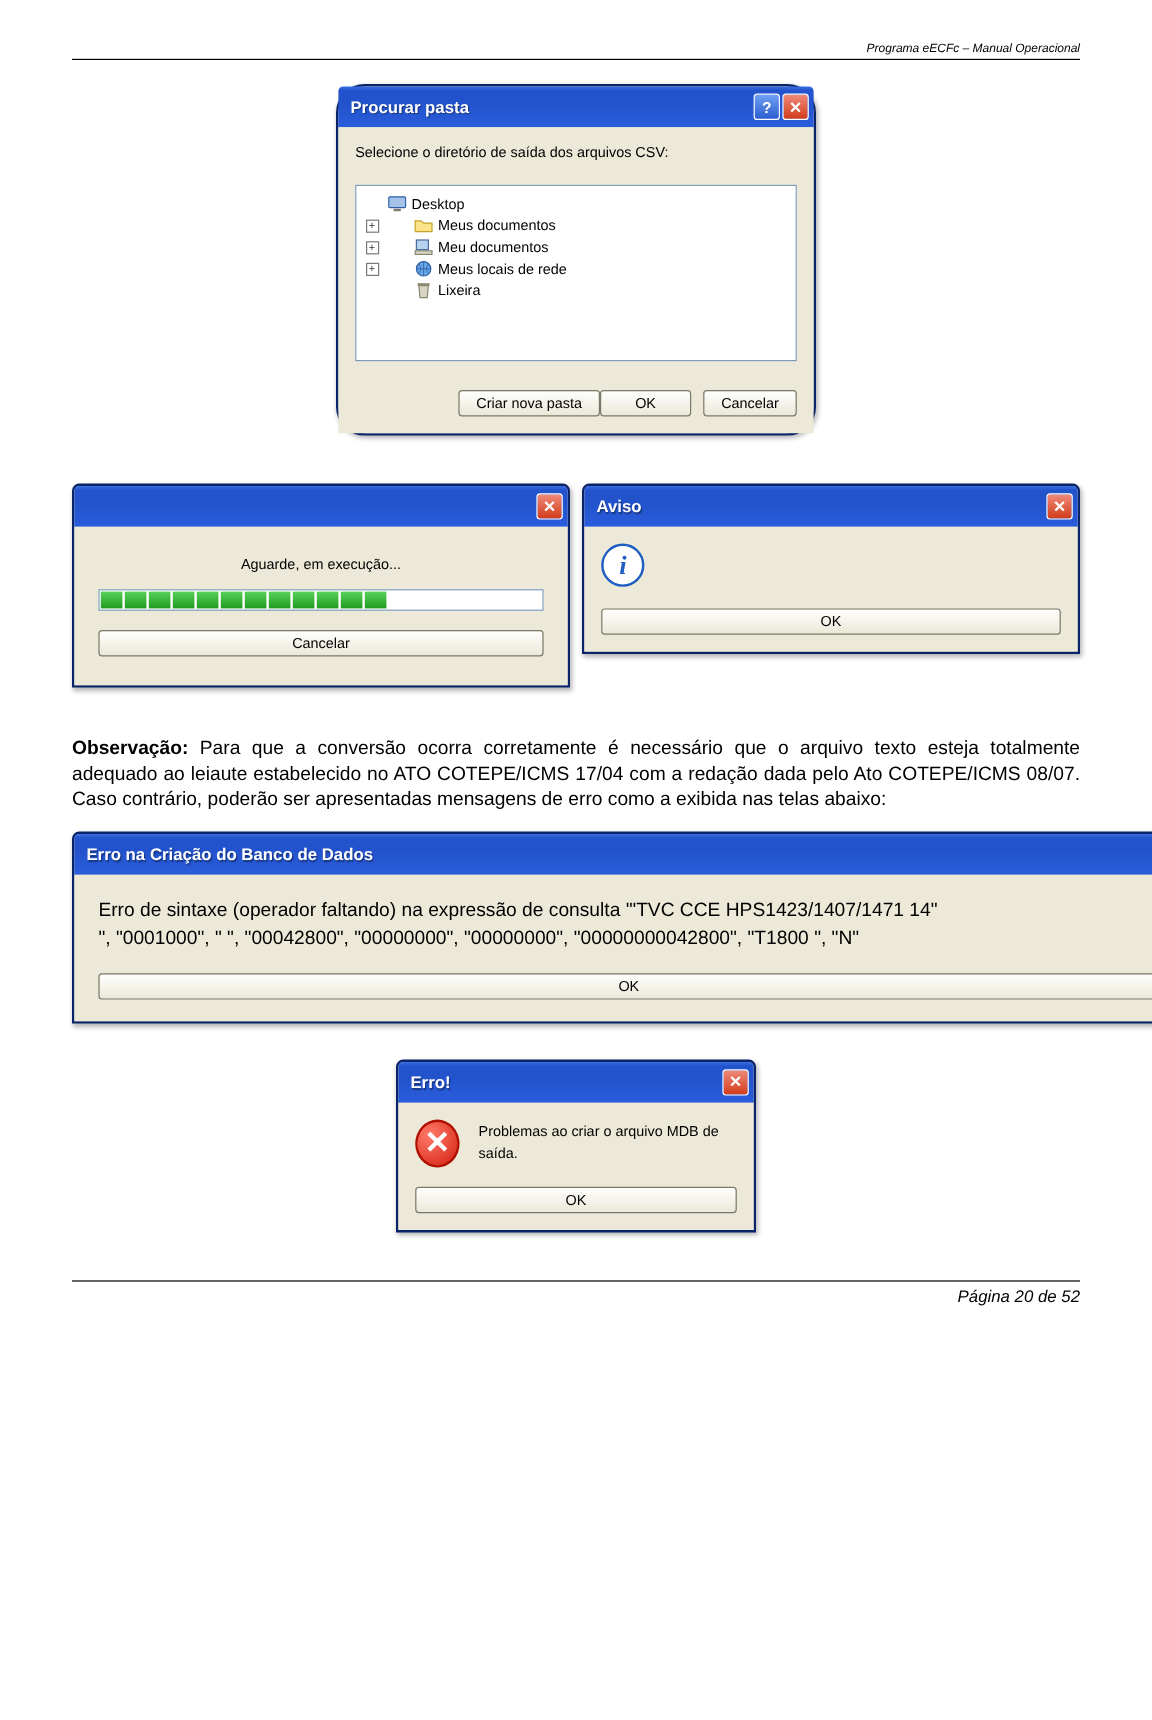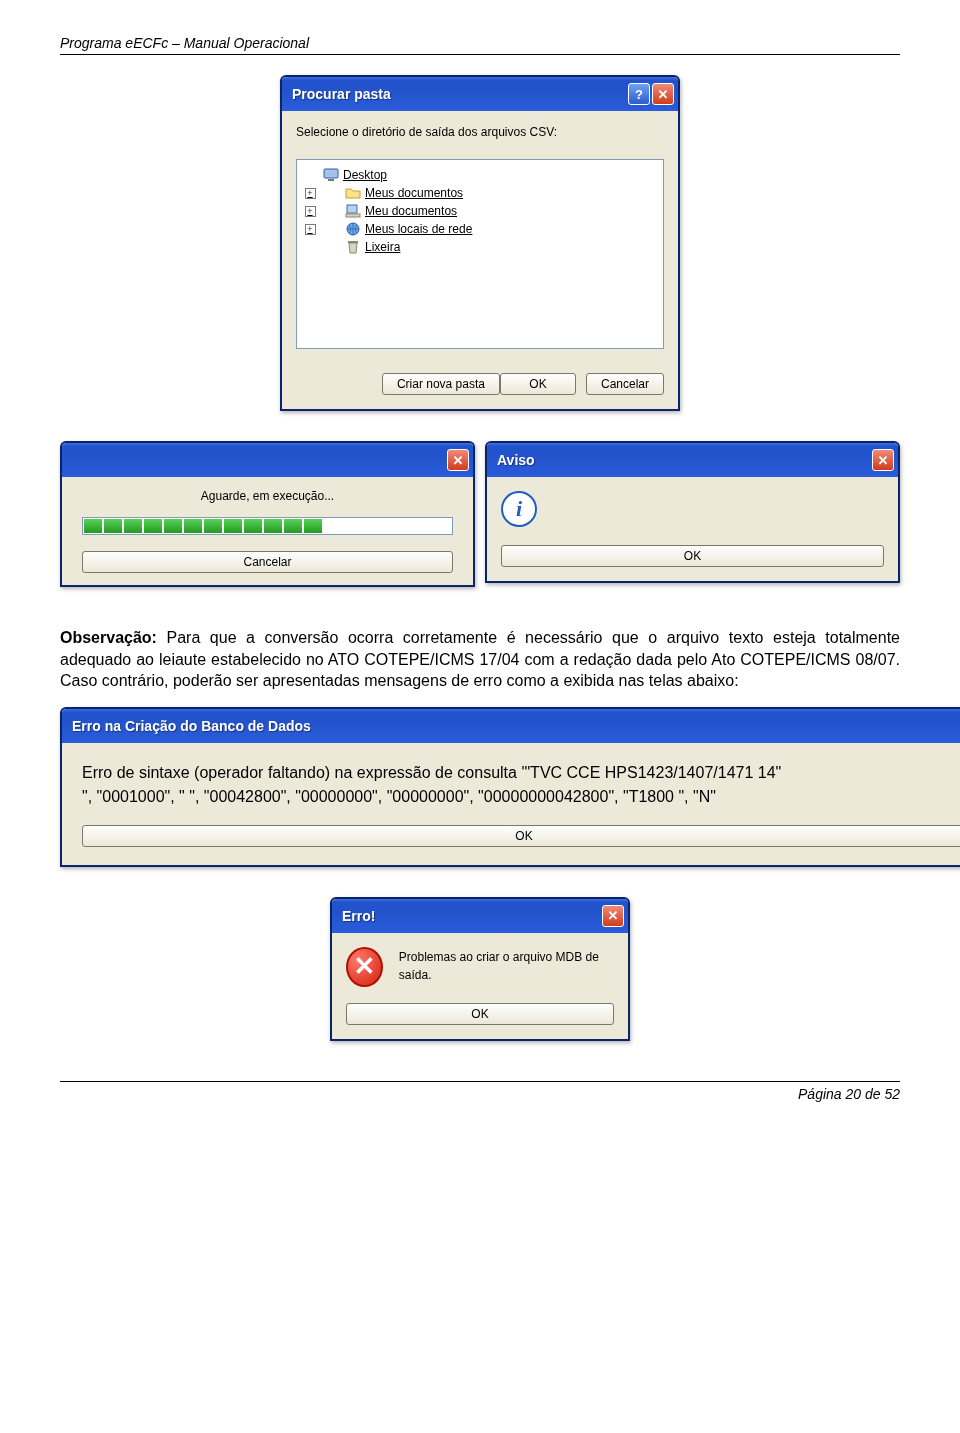--- a/index.html
+++ b/index.html
@@ -6,23 +6,23 @@
   body {
     margin: 0;
     font-family: Verdana, Geneva, sans-serif;
     font-size: 14px;
     background: #fff;
     color: #000;
     width: 960px;
   }
   .page { padding: 35px 60px 20px 60px; }
   .doc-header {
-    text-align: left;
+    text-align: right;
     font-style: italic;
-    font-size: 14px;
+    font-size: 10px;
     padding-bottom: 3px;
     border-bottom: 1px solid #000;
     margin-bottom: 20px;
   }
 
   
   .xp-window {
     border: 2px solid #0a246a;
     border-radius: 6px 6px 0 0;
     background: #ece9d8;
@@ -57,47 +57,46 @@
     border-radius: 3px;
     padding: 3px 14px;
     font-family: Tahoma, sans-serif;
     font-size: 12px;
     min-width: 76px;
     text-align: center;
     cursor: pointer;
   }
 
   
-  .browse-dialog { width: 400px; margin: 0 auto 30px; }
+  .browse-dialog { width: 400px; margin: 0 auto 40px; border-radius: 24px; }
   .browse-label { margin-bottom: 20px; }
   .tree-box {
     background:#fff;
     border: 1px solid #7f9db9;
-    height: 190px;
+    height: 147px;
     padding: 6px 4px;
     overflow: hidden;
-    text-decoration: underline;
   }
   .tree-row { display:flex; align-items:center; gap:4px; padding:1px 0; font-size:12px; }
   .tree-indent { width:18px; display:flex; align-items:center; justify-content:center;}
   .plusminus { width:11px; height:11px; border:1px solid #7a7a7a; background:#fff; display:flex; align-items:center; justify-content:center; font-size:9px; line-height:1; color:#333; }
   .tree-icon { width:16px; height:16px; display:inline-flex; align-items:center; justify-content:center; }
   .folder-panel { margin-top:24px; }
   .browse-buttons { display:flex; justify-content:flex-end; margin-top:18px; align-items:center; }
   .browse-buttons .right { display:flex; gap:10px; }
 
   
   .body-text { font-size: 16px; line-height:1.35; }
   .body-text .obs { font-weight:bold; }
   .body-text.justify { text-align: justify; }
 
   
   .dlg-row { display:flex; gap:10px; margin:30px 0 40px; align-items:flex-start; }
   .progress-dialog { flex:1; }
-  .progress-dialog .xp-body { padding:12px 20px; }
+  .progress-dialog .xp-body { padding:24px 20px; }
   .progress-label { text-align:center; margin-bottom:14px; }
   .progress-bar {
     height:18px; border:1px solid #7f9db9; background:#fff;
     display:flex; align-items:stretch; padding:1px; gap:2px;
     margin-bottom:16px;
   }
   .prog-block { background: linear-gradient(to bottom, #5ad05a, #1f9c1f); width:18px; }
   .progress-buttons { text-align:center; }
 
   .aviso-dialog { flex:1; }

